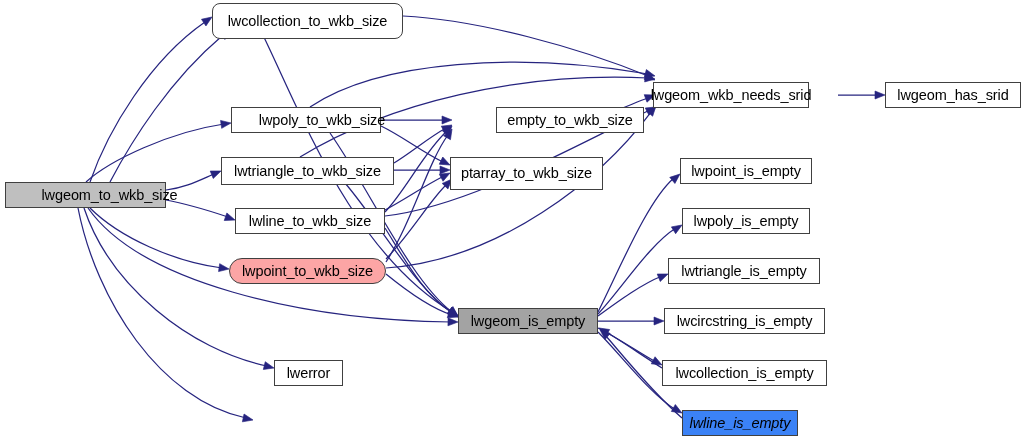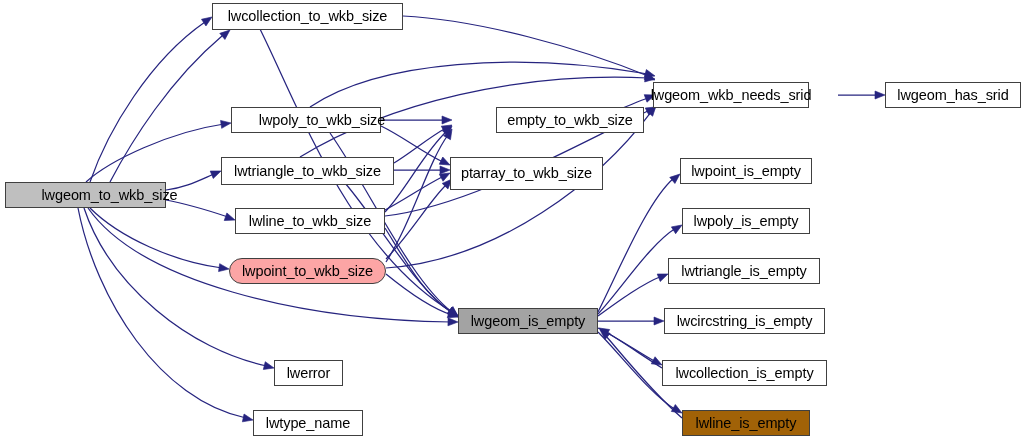--- a/index.html
+++ b/index.html
@@ -126,31 +126,30 @@
       <path class="edge-path" d="M 598,332 C 622,356 650,394 676,410" stroke="#26247f"></path>
       <polygon class="edge-head" points="0,0 -10,-4 -10,4" fill="#26247f" transform="translate(682,413) rotate(30)"></polygon>
       <path class="edge-path" d="M 662,368 C 640,354 620,340 606,332" stroke="#26247f"></path>
       <polygon class="edge-head" points="0,0 -10,-4 -10,4" fill="#26247f" transform="translate(599,328) rotate(-150)"></polygon>
       <path class="edge-path" d="M 682,418 C 650,390 620,352 606,336" stroke="#26247f"></path>
       <polygon class="edge-head" points="0,0 -10,-4 -10,4" fill="#26247f" transform="translate(600,330) rotate(-140)"></polygon>
       <path class="edge-path" d="M 838,95 C 855,95 868,95 878,95" stroke="#26247f"></path>
       <polygon class="edge-head" points="0,0 -10,-4 -10,4" fill="#26247f" transform="translate(885,95) rotate(0)"></polygon>
     </svg>
 <div class="gnode root" style="left: 5px; top: 182px; width: 161px; height: 26px; background: rgb(191, 191, 191); border-color: rgb(64, 64, 64); padding-left: 48px;">lwgeom_to_wkb_size</div>
-    <div class="gnode" style="left: 212px; top: 3px; width: 191px; height: 27px; background: rgb(255, 255, 255); border-color: rgb(64, 64, 64);">lwcollection_to_wkb_size</div>
+    <div class="gnode" style="left: 212px; top: 3px; width: 191px; height: 36px; background: rgb(255, 255, 255); border-color: rgb(64, 64, 64); border-radius: 8px;">lwcollection_to_wkb_size</div>
     <div class="gnode" style="left: 231px; top: 107px; width: 150px; height: 26px; background: rgb(255, 255, 255); border-color: rgb(64, 64, 64); padding-left: 32px;">lwpoly_to_wkb_size</div>
     <div class="gnode" style="left: 221px; top: 157px; width: 173px; height: 28px; background: rgb(255, 255, 255); border-color: rgb(64, 64, 64); text-align: right;">lwtriangle_to_wkb_size</div>
     <div class="gnode" style="left: 235px; top: 208px; width: 150px; height: 26px; background: rgb(255, 255, 255); border-color: rgb(64, 64, 64);">lwline_to_wkb_size</div>
     <div class="gnode" style="left: 229px; top: 258px; width: 157px; height: 26px; background: #fca5a5; border-color: rgb(64, 64, 64); border-radius: 13px;">lwpoint_to_wkb_size</div>
     <div class="gnode" style="left: 274px; top: 360px; width: 69px; height: 26px; background: rgb(255, 255, 255); border-color: rgb(64, 64, 64);">lwerror</div>
-    <div class="gnode" style="left: 253px; top: 410px; width: 110px; height: 26px; background: rgb(255, 255, 255); border-color: rgb(64, 64, 64);">lwtype_name</div>
     <div class="gnode" style="left: 452px; top: 107px; width: 148px; height: 26px; background: rgb(255, 255, 255); border-color: rgb(64, 64, 64); margin-left: 44px;">empty_to_wkb_size</div>
     <div class="gnode" style="left: 450px; top: 157px; width: 153px; height: 33px; background: rgb(255, 255, 255); border-color: rgb(64, 64, 64);">ptarray_to_wkb_size</div>
     <div class="gnode" style="left: 458px; top: 308px; width: 140px; height: 26px; background: #a3a3a3; border-color: rgb(64, 64, 64); text-align: center;">lwgeom_is_empty</div>
     <div class="gnode" style="left: 653px; top: 82px; width: 156px; height: 26px; background: rgb(255, 255, 255); border-color: rgb(64, 64, 64);">lwgeom_wkb_needs_srid</div>
     <div class="gnode" style="left: 885px; top: 82px; width: 136px; height: 26px; background: rgb(255, 255, 255); border-color: rgb(64, 64, 64);">lwgeom_has_srid</div>
     <div class="gnode" style="left: 680px; top: 158px; width: 132px; height: 26px; background: rgb(255, 255, 255); border-color: rgb(64, 64, 64);">lwpoint_is_empty</div>
     <div class="gnode" style="left: 682px; top: 208px; width: 128px; height: 26px; background: rgb(255, 255, 255); border-color: rgb(64, 64, 64);">lwpoly_is_empty</div>
     <div class="gnode" style="left: 668px; top: 258px; width: 152px; height: 26px; background: rgb(255, 255, 255); border-color: rgb(64, 64, 64);">lwtriangle_is_empty</div>
     <div class="gnode" style="left: 664px; top: 308px; width: 161px; height: 26px; background: rgb(255, 255, 255); border-color: rgb(64, 64, 64);">lwcircstring_is_empty</div>
     <div class="gnode" style="left: 662px; top: 360px; width: 165px; height: 26px; background: rgb(255, 255, 255); border-color: rgb(64, 64, 64);">lwcollection_is_empty</div>
-    <div class="gnode" style="left: 682px; top: 410px; width: 128px; height: 26px; background: #a16207; border-color: rgb(64, 64, 64);">lwline_is_empty</div>
+    <div class="gnode" style="left: 682px; top: 410px; width: 116px; height: 26px; background: #3b82f6; border-color: rgb(64, 64, 64); font-style: italic;">lwline_is_empty</div>
   </div>
 
 </body></html>

